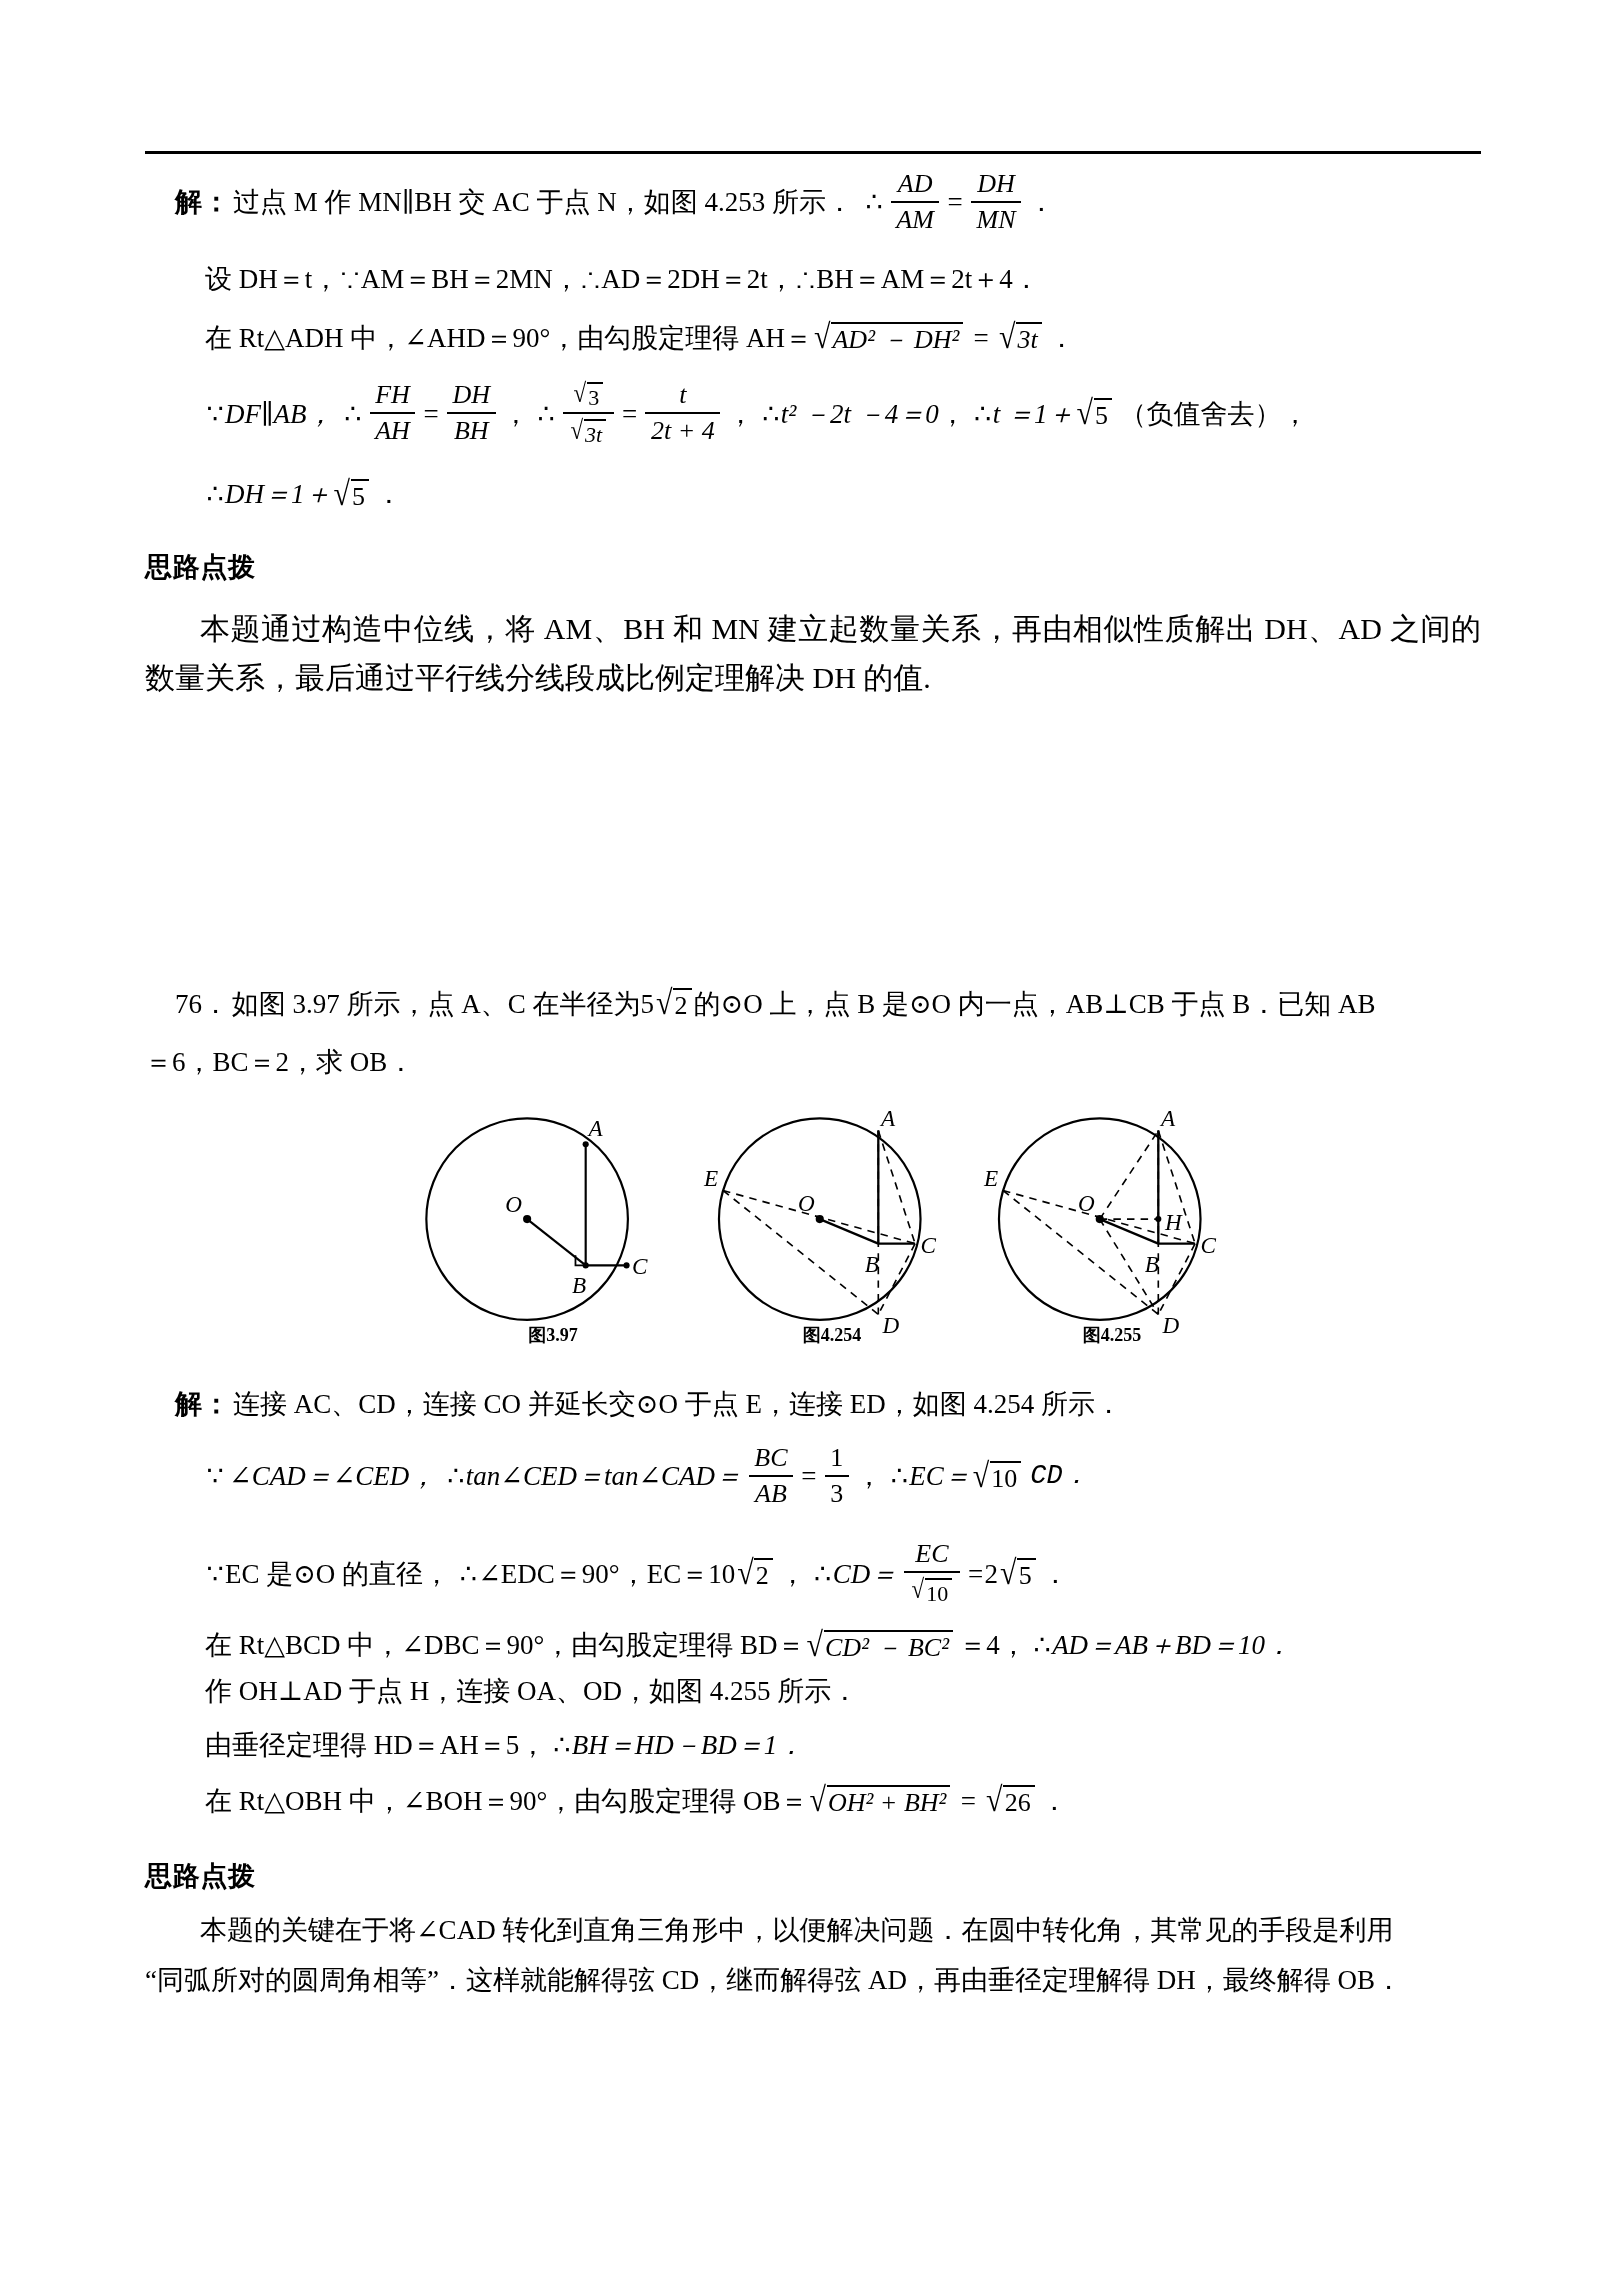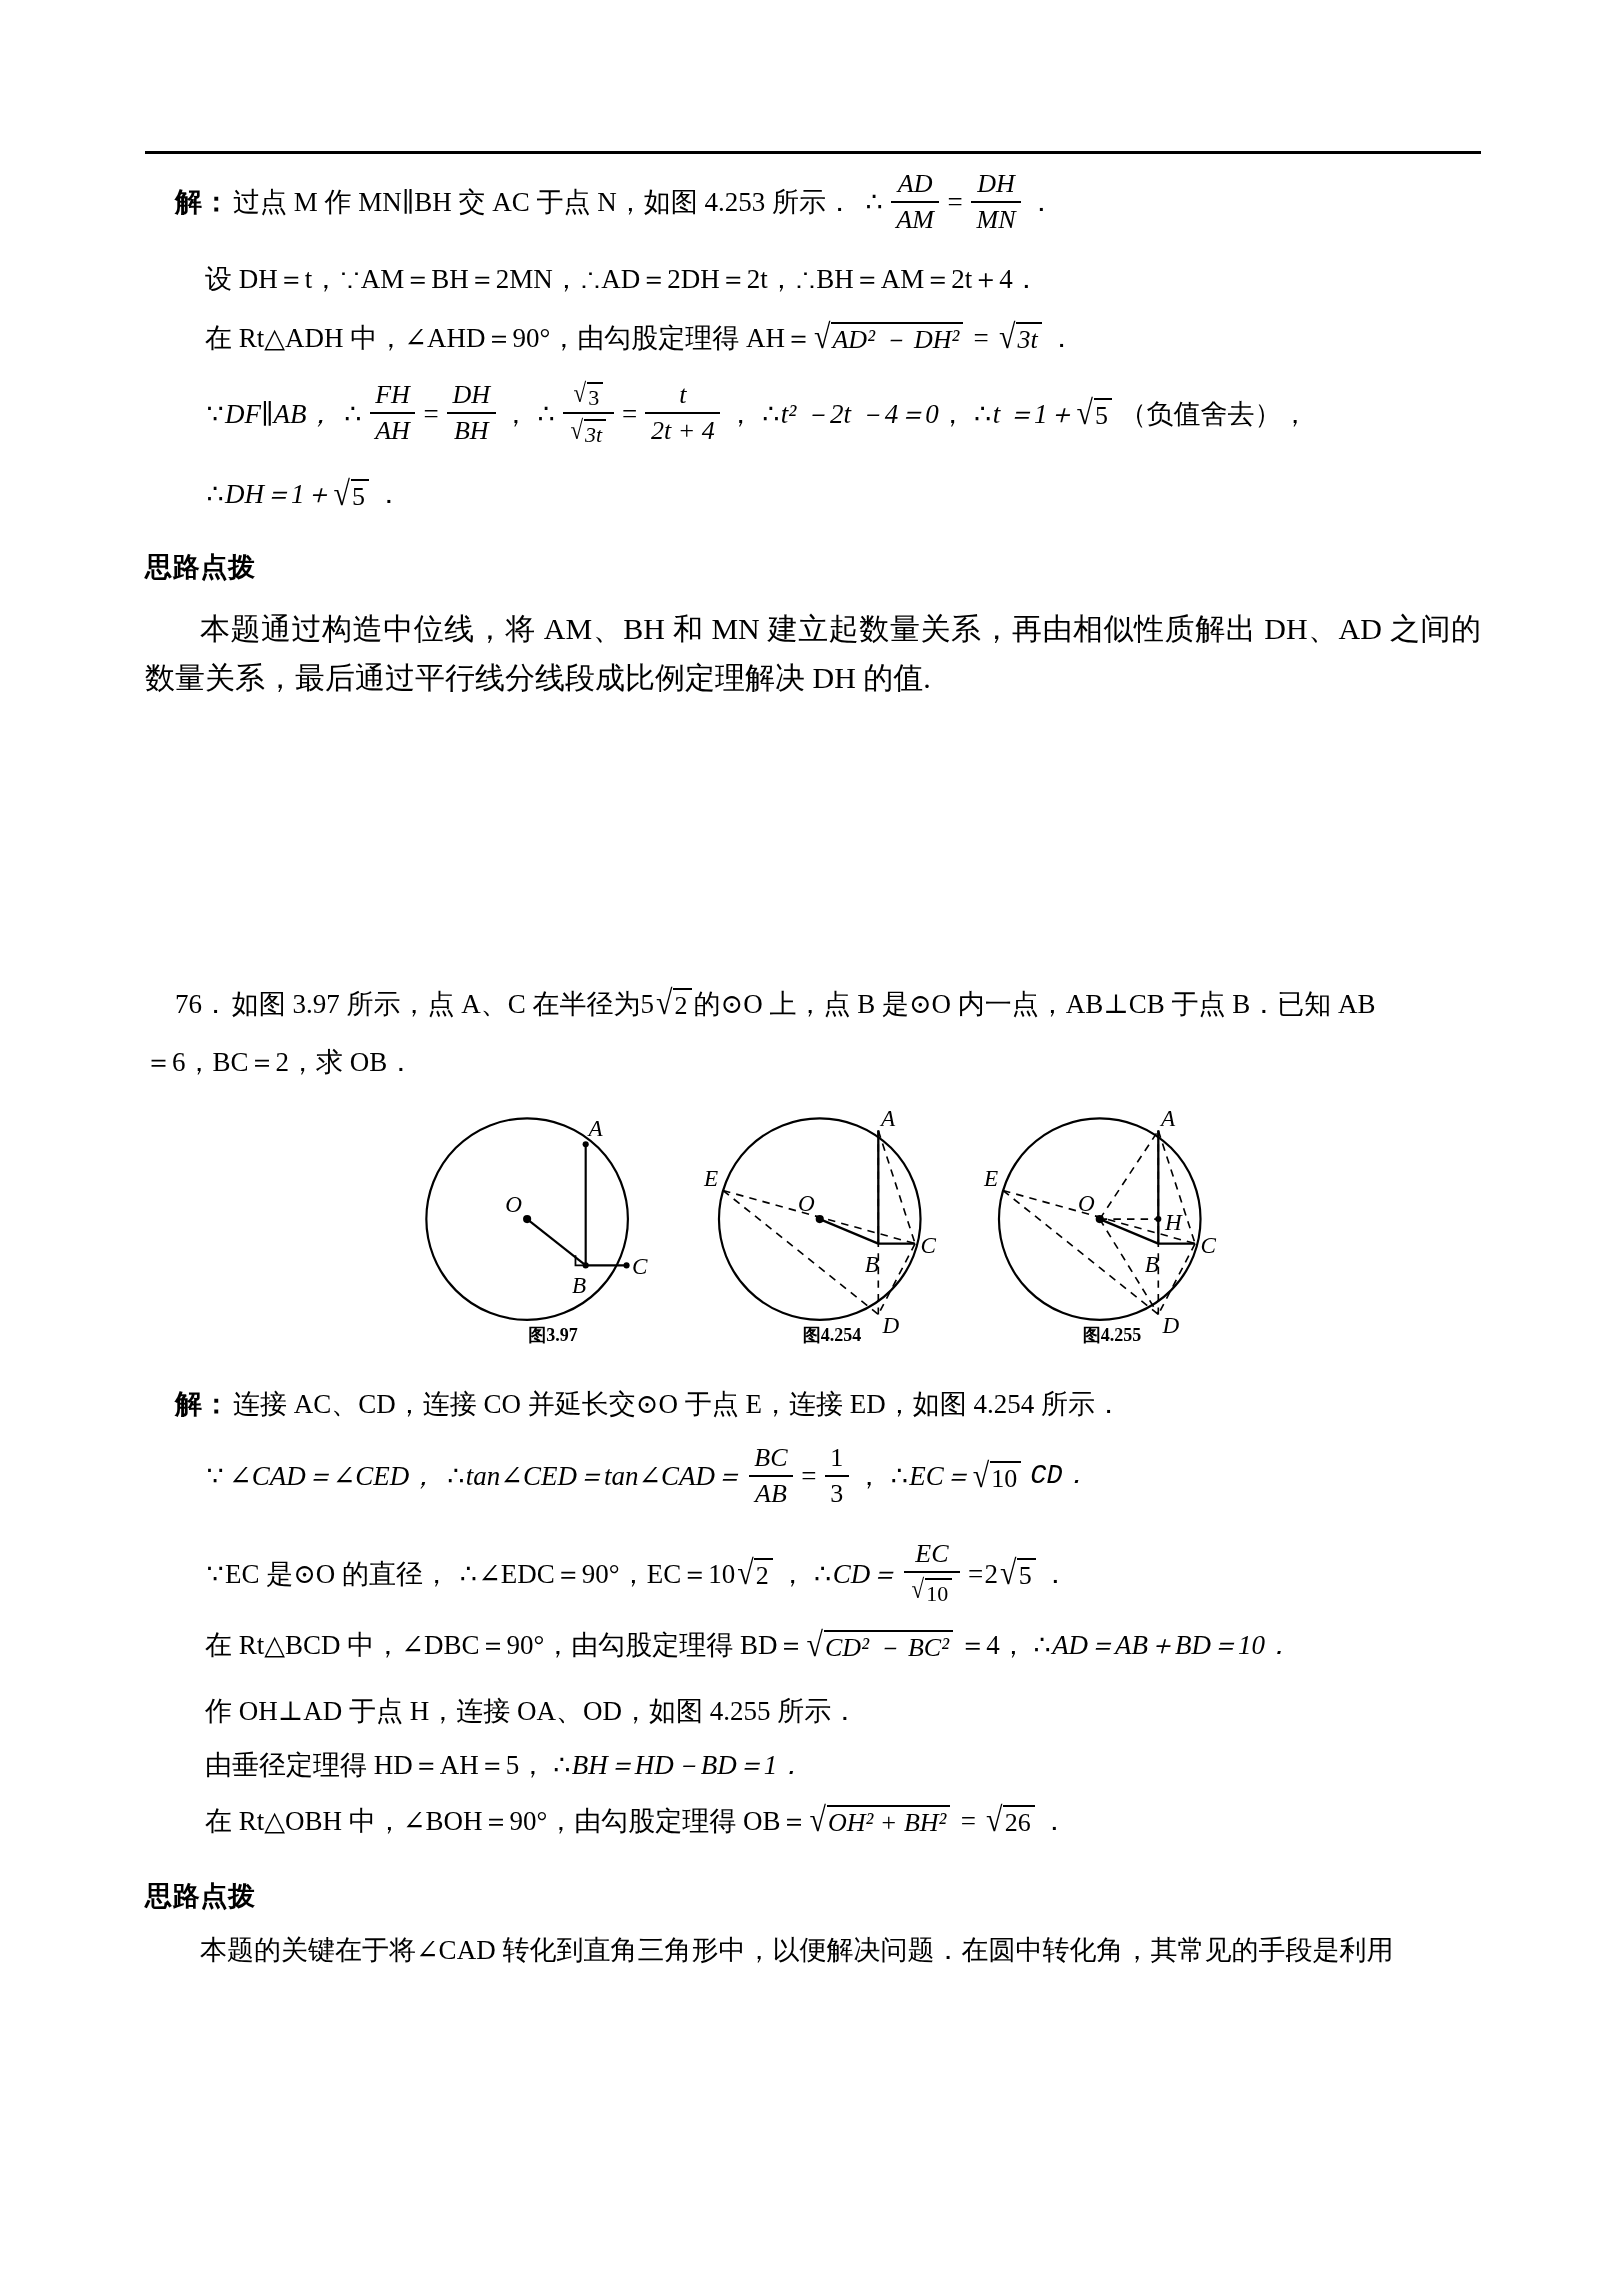--- a/index.html
+++ b/index.html
@@ -429,21 +429,21 @@
       <span class="cjk">在 Rt△BCD 中，∠DBC＝90°，由勾股定理得 BD＝</span>
       <span class="sqrt">
         <span class="radsym">√</span>
         <span class="rad it">CD² － BC²</span>
       </span>
       <span class="cjk" style="margin-left:4.1px;">＝4，</span>
       <span class="therefore" style="margin-left:5.5px;">∴</span>
       <span class="it">AD＝AB＋BD＝10．</span>
     </div>
 
-    <div class="line indent2" style="margin-top:36px;">
+    <div class="line indent2" style="margin-top:16px;">
       <span class="cjk">作 OH⊥AD 于点 H，连接 OA、OD，如图 4.255 所示．</span>
     </div>
 
     <div class="line indent2" style="margin-top:27px;">
       <span class="cjk">由垂径定理得 HD＝AH＝5，</span>
       <span class="therefore" style="margin-left:5.5px;">∴</span>
       <span class="it">BH＝HD－BD＝1．</span>
     </div>
 
     <div class="line indent2" style="margin-top:27px;">
@@ -457,17 +457,20 @@
         <span class="radsym">√</span>
         <span class="rad">26</span>
       </span>
       <span class="cjk" style="margin-left:4.1px;">．</span>
     </div>
 
     <div class="bold-cjk" style="margin-top:41px;">思路点拨</div>
     <div class="line" style="margin-top:23px; margin-left:55px;">
       <span class="cjk">本题的关键在于将∠CAD 转化到直角三角形中，以便解决问题．在圆中转化角，其常见的手段是利用</span>
     </div>
+    <div class="line" style="margin-top:23px;">
+      <span class="cjk">“同弧所对的圆周角相等”．这样就能解得弦 CD，继而解得弦 AD，再由垂径定理解得 DH，最终解得 OB．</span>
+    </div>
 
   </div>
 
 </div>
 
 
 </body></html>

